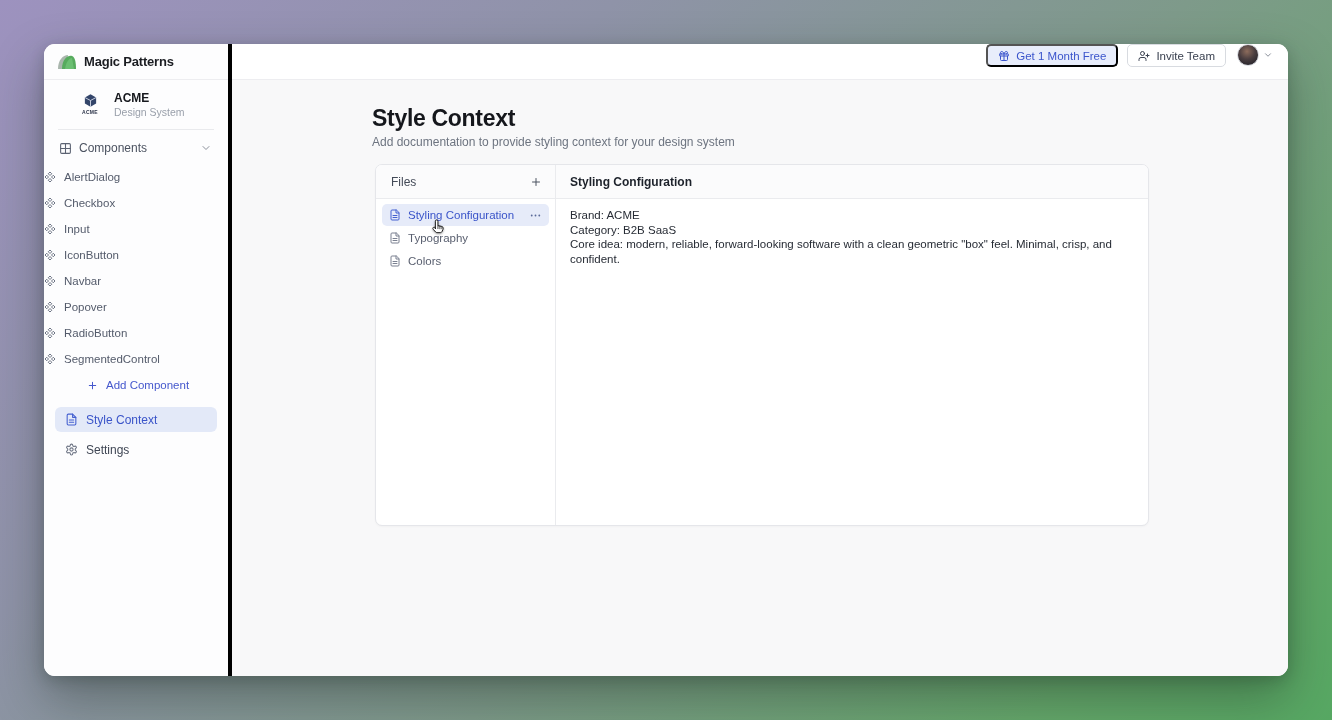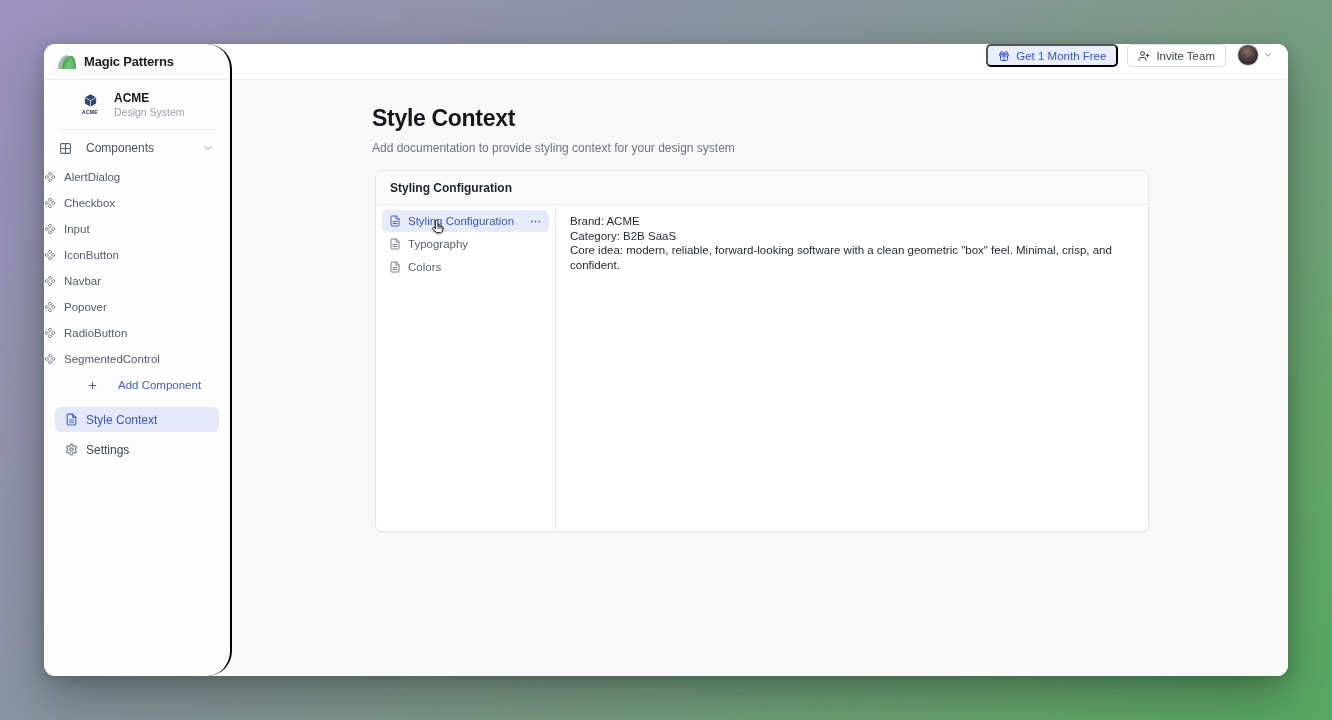--- a/index.html
+++ b/index.html
@@ -9,53 +9,53 @@
     background:linear-gradient(135deg,#9d92bf 0%,#8f93a8 30%,#7e9a8a 58%,#65a86b 85%,#57a863 100%);
     position:relative; overflow:hidden;
     -webkit-font-smoothing:antialiased;
   }
   .window {
     position:absolute; left:44px; top:44px; width:1244px; height:632px;
     background:#fff; border-radius:11px; overflow:hidden; display:flex;
     box-shadow:0 22px 50px rgba(25,40,32,.38), 0 4px 14px rgba(25,40,32,.22);
   }
   
-  .sidebar { width:188px; min-width:188px; background:#fdfdfe; border-right:2px solid #000000; display:flex; flex-direction:column;border-radius:25px; }
+  .sidebar { width:188px; min-width:188px; background:#fdfdfe; border-right:4px solid #000000; display:flex; flex-direction:column; }
   .logo-row { height:36px; display:flex; align-items:center; gap:7px; padding:0 13px; border-bottom:1px solid #ededf0; }
   .brand-name { font-size:13px; font-weight:700; color:#1b1d22; letter-spacing:-.2px; }
   .workspace { display:flex; align-items:center; gap:10px; padding:9px 32px 7px; }
   .ws-logo { width:28px; height:30px; display:flex; flex-direction:column; align-items:center; justify-content:center; }
   .ws-logo-label { font-size:5px; font-weight:700; color:#2b3348; letter-spacing:.3px; margin-top:1px; }
   .ws-meta { display:flex; flex-direction:column; gap:1px; }
   .ws-name { font-size:12px; font-weight:700; color:#16181d; }
   .ws-sub { font-size:10.5px; color:#9aa0ab; }
   .sb-divider { border-top:1px solid #e9eaed; margin:3px 14px 0; }
-  .components-header { display:flex; align-items:center; gap:14px; padding:11px 16px 9px 15px; font-size:12px; color:#4b5260; cursor:pointer; }
+  .components-header { display:flex; align-items:center; gap:7px; padding:11px 16px 9px 15px; font-size:12px; color:#4b5260; cursor:pointer; }
   .components-header .chev { margin-left:auto; color:#8b909b; display:flex; }
   .comp-item { height:26px; display:flex; align-items:center; gap:8px; font-size:11.5px; color:#545b6b; cursor:pointer; }
   .comp-item .cicon { color:#6d7484; display:flex; }
-  .add-component { height:26px; display:flex; align-items:center; gap:20px; padding-left:43px; font-size:11.5px; color:#4558cd; cursor:pointer; margin-bottom:9px; }
+  .add-component { height:26px; display:flex; align-items:center; gap:8px; padding-left:43px; font-size:11.5px; color:#4558cd; cursor:pointer; margin-bottom:9px; }
   .nav { padding:0 11px; }
   .nav-item { height:25px; display:flex; align-items:center; gap:8px; padding:0 10px; border-radius:6px; font-size:12px; color:#3f4654; margin-bottom:5px; cursor:pointer; }
   .nav-item .nicon { display:flex; color:#6d7484; }
   .nav-item.active { background:#e3e9f8; color:#3a54c9; font-weight:500; }
   .nav-item.active .nicon { color:#4560d0; }
   .nav-item.danger { color:#d6454f; }
   .nav-item.danger .nicon { color:#d6454f; }
   
   .main { flex:1; display:flex; flex-direction:column; min-width:0; }
   .topbar { height:36px; background:#fff; border-bottom:1px solid #ededf0; display:flex; align-items:flex-start; justify-content:flex-end; gap:9px; padding:0 15px; }
   .btn { display:flex; align-items:center; gap:6px; height:23px; padding:0 10px; border-radius:5px; font-size:11.5px; font-weight:500; cursor:pointer; white-space:nowrap; }
   .btn-promo { background:#e8edfb; color:#3b55cc; }
   .btn-invite { background:#fff; color:#3a4150; border:1px solid #d8dbe0; }
   .avatar-group { display:flex; align-items:center; gap:4px; cursor:pointer; margin-left:2px; }
   .avatar { width:22px; height:22px; border-radius:50%; background:radial-gradient(circle at 45% 32%, #8d6c5c 0%, #4a3e40 45%, #2a272e 80%); border:1px solid #d9dbe0; }
   .content { flex:1; background:#f8f8f9; padding:25px 0 0 140px; position:relative; }
   .page-title { font-size:23px; font-weight:700; color:#15171c; letter-spacing:-.3px; }
-  .page-subtitle { font-size:12px; color:#6d7480; margin-top:9px; }
+  .page-subtitle { font-size:12px; color:#6d7480; margin-top:3px; }
   .panel { margin-top:15px; margin-left:3px; width:774px; height:362px; background:#fff; border:1px solid #e5e6ea; border-radius:7px; display:flex; flex-direction:column; overflow:hidden; box-shadow:0 1px 2px rgba(0,0,0,.03); }
   .panel-header { height:34px; min-height:34px; display:flex; border-bottom:1px solid #eaebee; background:#fbfbfc; }
   .files-head { width:180px; min-width:180px; border-right:1px solid #eaebee; display:flex; align-items:center; justify-content:space-between; padding:0 13px 0 15px; }
   .files-head-label { font-size:12px; color:#434a57; }
   .add-file { color:#4b5260; display:flex; cursor:pointer; }
   .content-head { flex:1; display:flex; align-items:center; padding:0 14px; font-size:12px; font-weight:600; color:#1d222b; }
   .panel-body { flex:1; display:flex; min-height:0; }
   .files-col { width:180px; min-width:180px; border-right:1px solid #eaebee; padding:5px 6px; }
   .file-row { height:22px; display:flex; align-items:center; gap:7px; padding:0 7px; border-radius:5px; font-size:11.5px; color:#5a6070; margin-bottom:1px; cursor:pointer; }
   .file-row .ficon { display:flex; color:#7a8090; }
@@ -242,20 +242,28 @@
         </span>
       </div>
     </header>
 
     <section class="content">
       <h1 class="page-title">Style Context</h1>
       <p class="page-subtitle">Add documentation to provide styling context for your design system</p>
 
       <div class="panel">
         <div class="panel-header">
+          <div class="files-head">
+            <span class="files-head-label">Files</span>
+            <span class="add-file">
+              <svg width="12" height="12" viewBox="0 0 24 24" fill="none" stroke="currentColor" stroke-width="2" stroke-linecap="round">
+                  <path d="M12 5v14M5 12h14"></path>
+                </svg>
+            </span>
+          </div>
           <div class="content-head">Styling Configuration</div>
         </div>
         <div class="panel-body">
           <div class="files-col">
             <div class="file-row selected">
               <span class="ficon">
                 <svg width="12" height="12" viewBox="0 0 24 24" fill="none" stroke="currentColor" stroke-width="2" stroke-linecap="round" stroke-linejoin="round">
                     <path d="M14 2H6a2 2 0 0 0-2 2v16a2 2 0 0 0 2 2h12a2 2 0 0 0 2-2V8z"></path>
                     <path d="M14 2v6h6M16 13H8M16 17H8"></path>
                   </svg>

